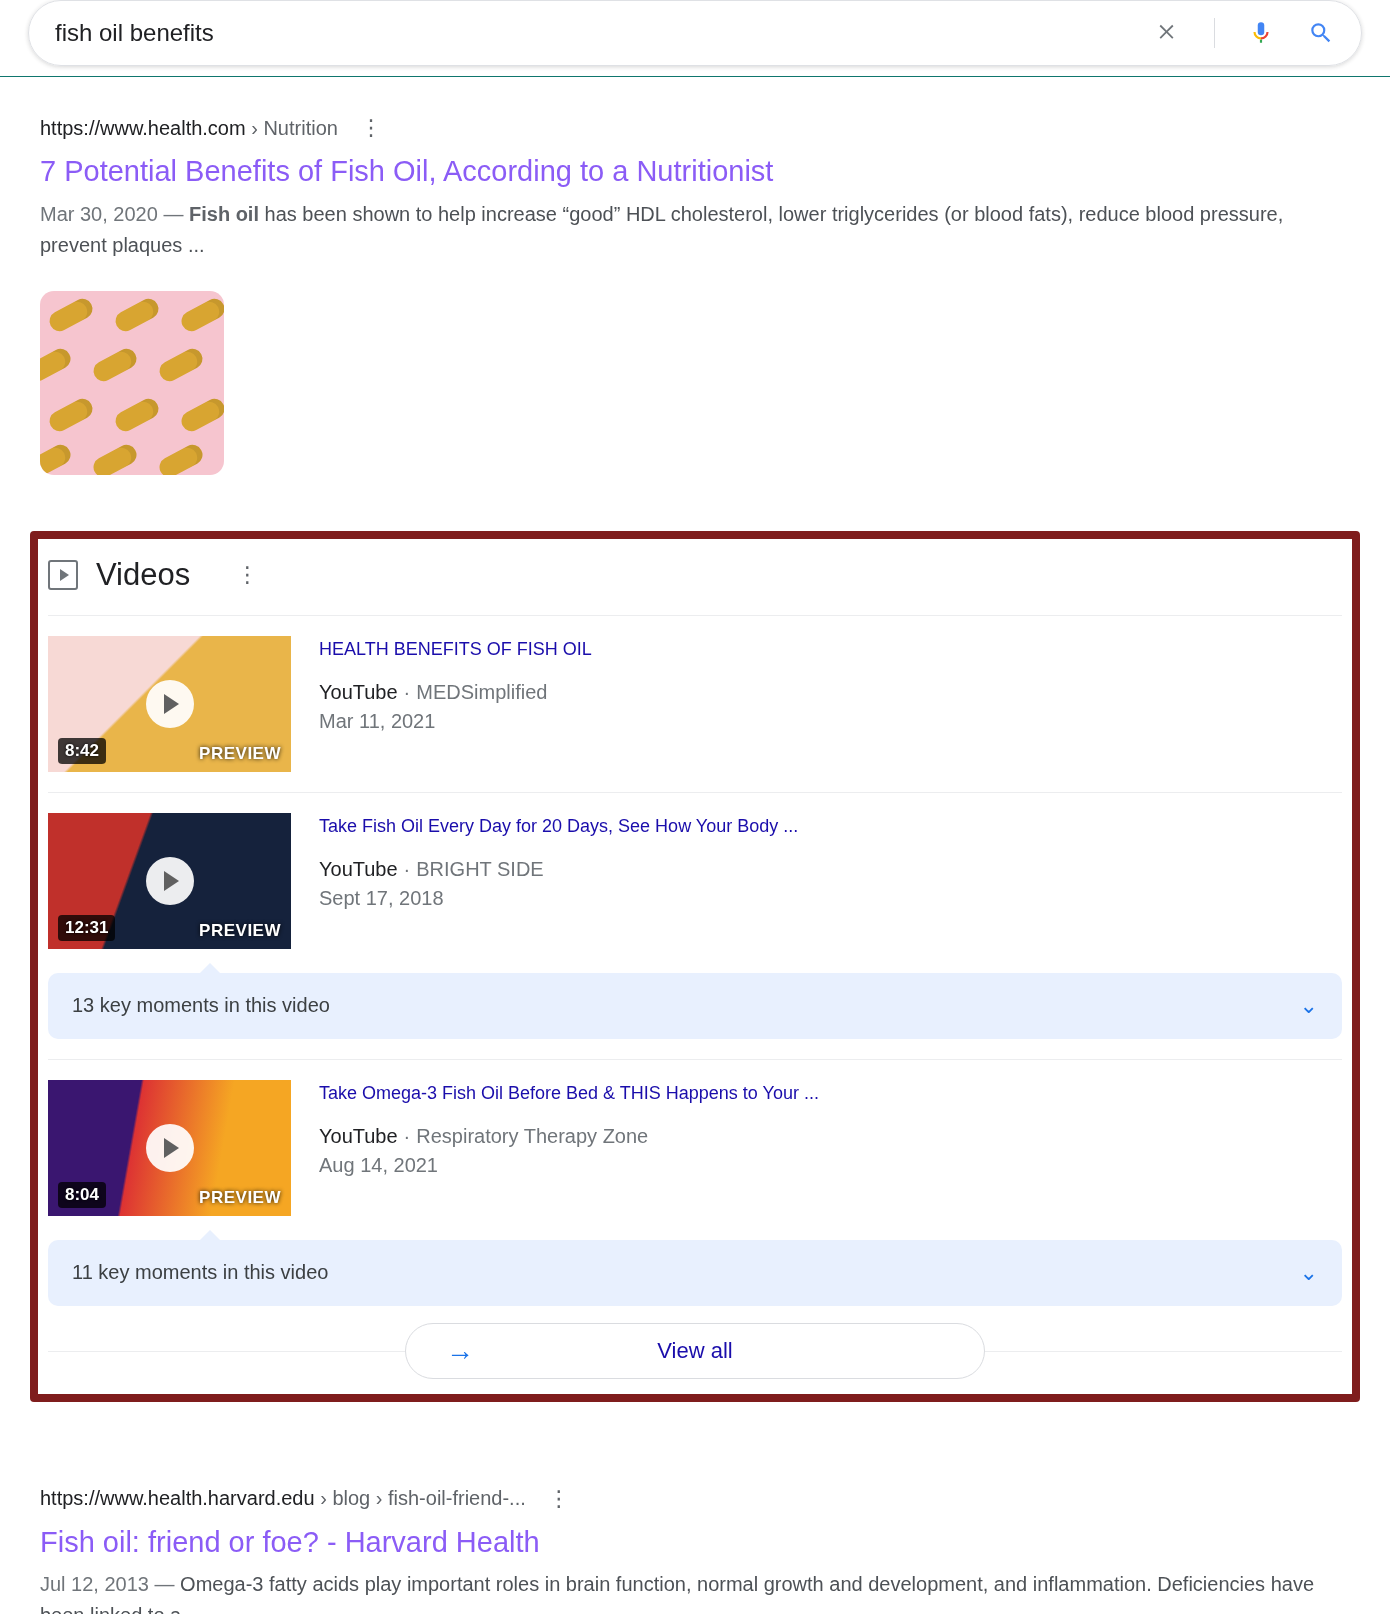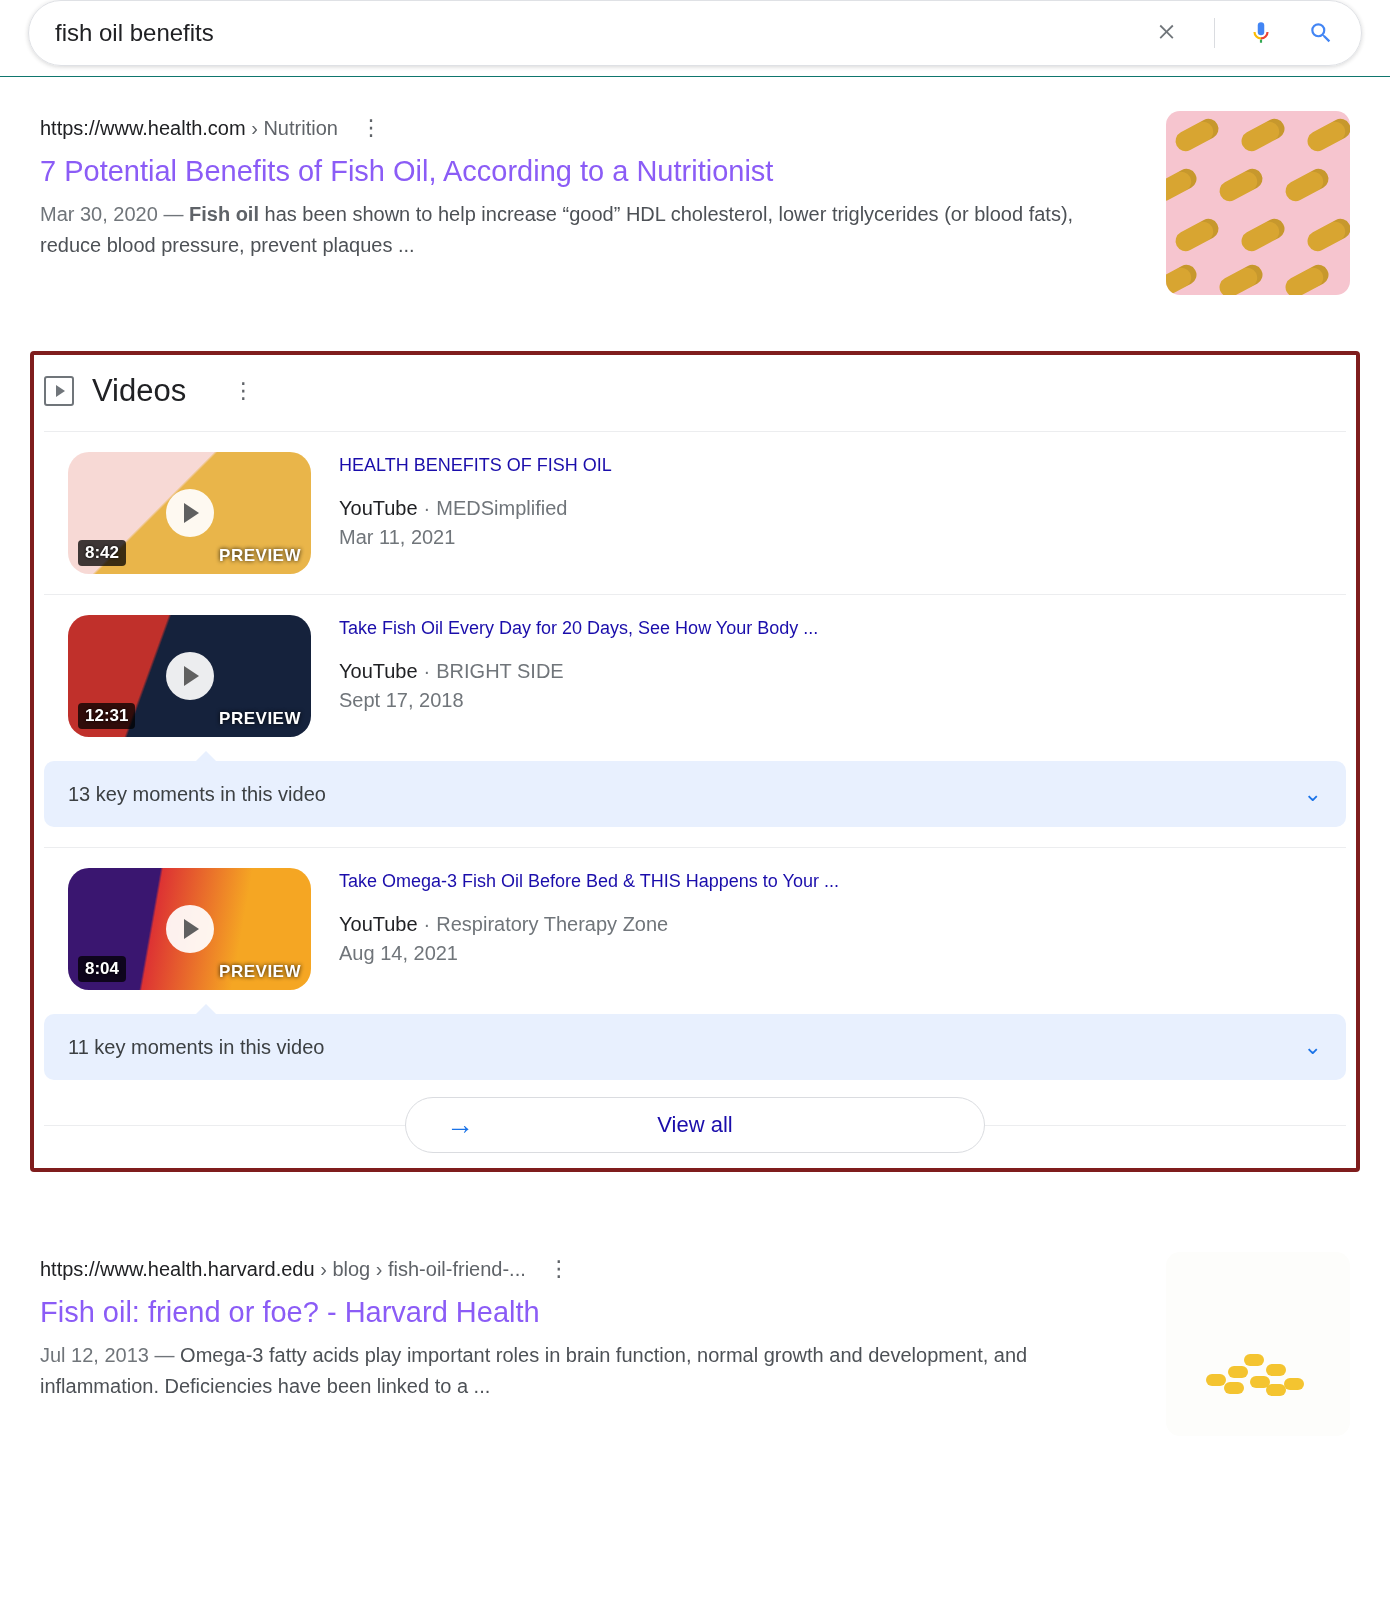--- a/index.html
+++ b/index.html
@@ -32,64 +32,63 @@
     font-size: 24px;
     color: #202124;
     background: transparent;
   }
   .search-icons { display: flex; align-items: center; gap: 32px; }
   .icon-btn { width: 28px; height: 28px; display:flex; align-items:center; justify-content:center; cursor:pointer; }
   .divider-vert { width:1px; height:30px; background:#dadce0; }
 
   .results { padding: 34px 40px 40px 40px; }
 
-  .result { display:flex; gap: 30px; }
+  .result { display:flex; gap: 30px; flex-direction: column; }
   .result-text { flex:1; }
   .breadcrumb-row { display:flex; align-items:center; gap:18px; color:#202124; font-size:20px; }
   .breadcrumb-path { color:#5f6368; }
   .more-v { color:#5f6368; cursor:pointer; font-size:22px; padding:4px; }
   .result-title { display:block; color:#8b5cf6; font-size:29px; line-height:1.3; padding-top:8px; text-decoration:none; }
   .result-snippet { color:#4d5156; font-size:20px; line-height:1.55; padding-top:8px; }
   .snippet-date { color:#70757a; }
   .snippet-bold { font-weight:700; color:#5f6368; }
   .thumb {
     width: 184px; height: 184px; border-radius: 14px;
     display:flex; align-items:center; justify-content:center;
     flex-shrink:0;
   }
   .thumb.pink { background: #f6c5cf; position:relative; overflow:hidden; }
   .thumb.white { background: #fdfdfb; position:relative; overflow:hidden; }
 
   
   .videos-box {
-    border: 4px solid #7f1d1d;
+    border: 8px solid #7f1d1d;
     border-radius: 4px;
     margin: 56px -10px 80px -10px;
     padding: 18px 10px 8px 10px;
   }
   .videos-header { display:flex; align-items:center; gap:18px; padding-bottom:22px; }
   .videos-header h2 { font-size:31px; font-weight:400; color:#202124; }
   .play-outline {
     width:30px; height:30px; border:2px solid #70757a; border-radius:3px;
     display:flex; align-items:center; justify-content:center;
   }
   .play-outline::after {
     content:""; display:block; width:0; height:0;
     border-left:9px solid #70757a; border-top:6px solid transparent; border-bottom:6px solid transparent;
     margin-left:2px;
   }
 
   .video-item { display:flex; gap: 28px; padding: 20px 0; border-top:1px solid #ecedef; }
   .video-item:first-of-type { border-top:1px solid #ecedef; }
   .video-thumb {
-    width: 243px; height: 122px; border-radius: 21px; position:relative; flex-shrink:0;
+    width: 243px; height: 136px; border-radius: 0; position:relative; flex-shrink:0;
     display:flex; align-items:flex-end; justify-content:space-between;
     padding: 8px 10px; color:#fff; font-weight:700; font-size:17px;
     overflow:hidden;
-    margin-left:24px;
   }
   .video-thumb .play-circle {
     position:absolute; left:50%; top:50%; transform:translate(-50%,-50%);
     width:48px; height:48px; border-radius:50%; background:rgba(255,255,255,.92);
     display:flex; align-items:center; justify-content:center;
   }
   .video-thumb .play-circle::after{
     content:""; width:0;height:0;border-left:15px solid #606060;border-top:10px solid transparent;border-bottom:10px solid transparent;margin-left:4px;
   }
   .vt1 { background: linear-gradient(135deg,#f7d9d5 40%, #e9b54a 41%); }

